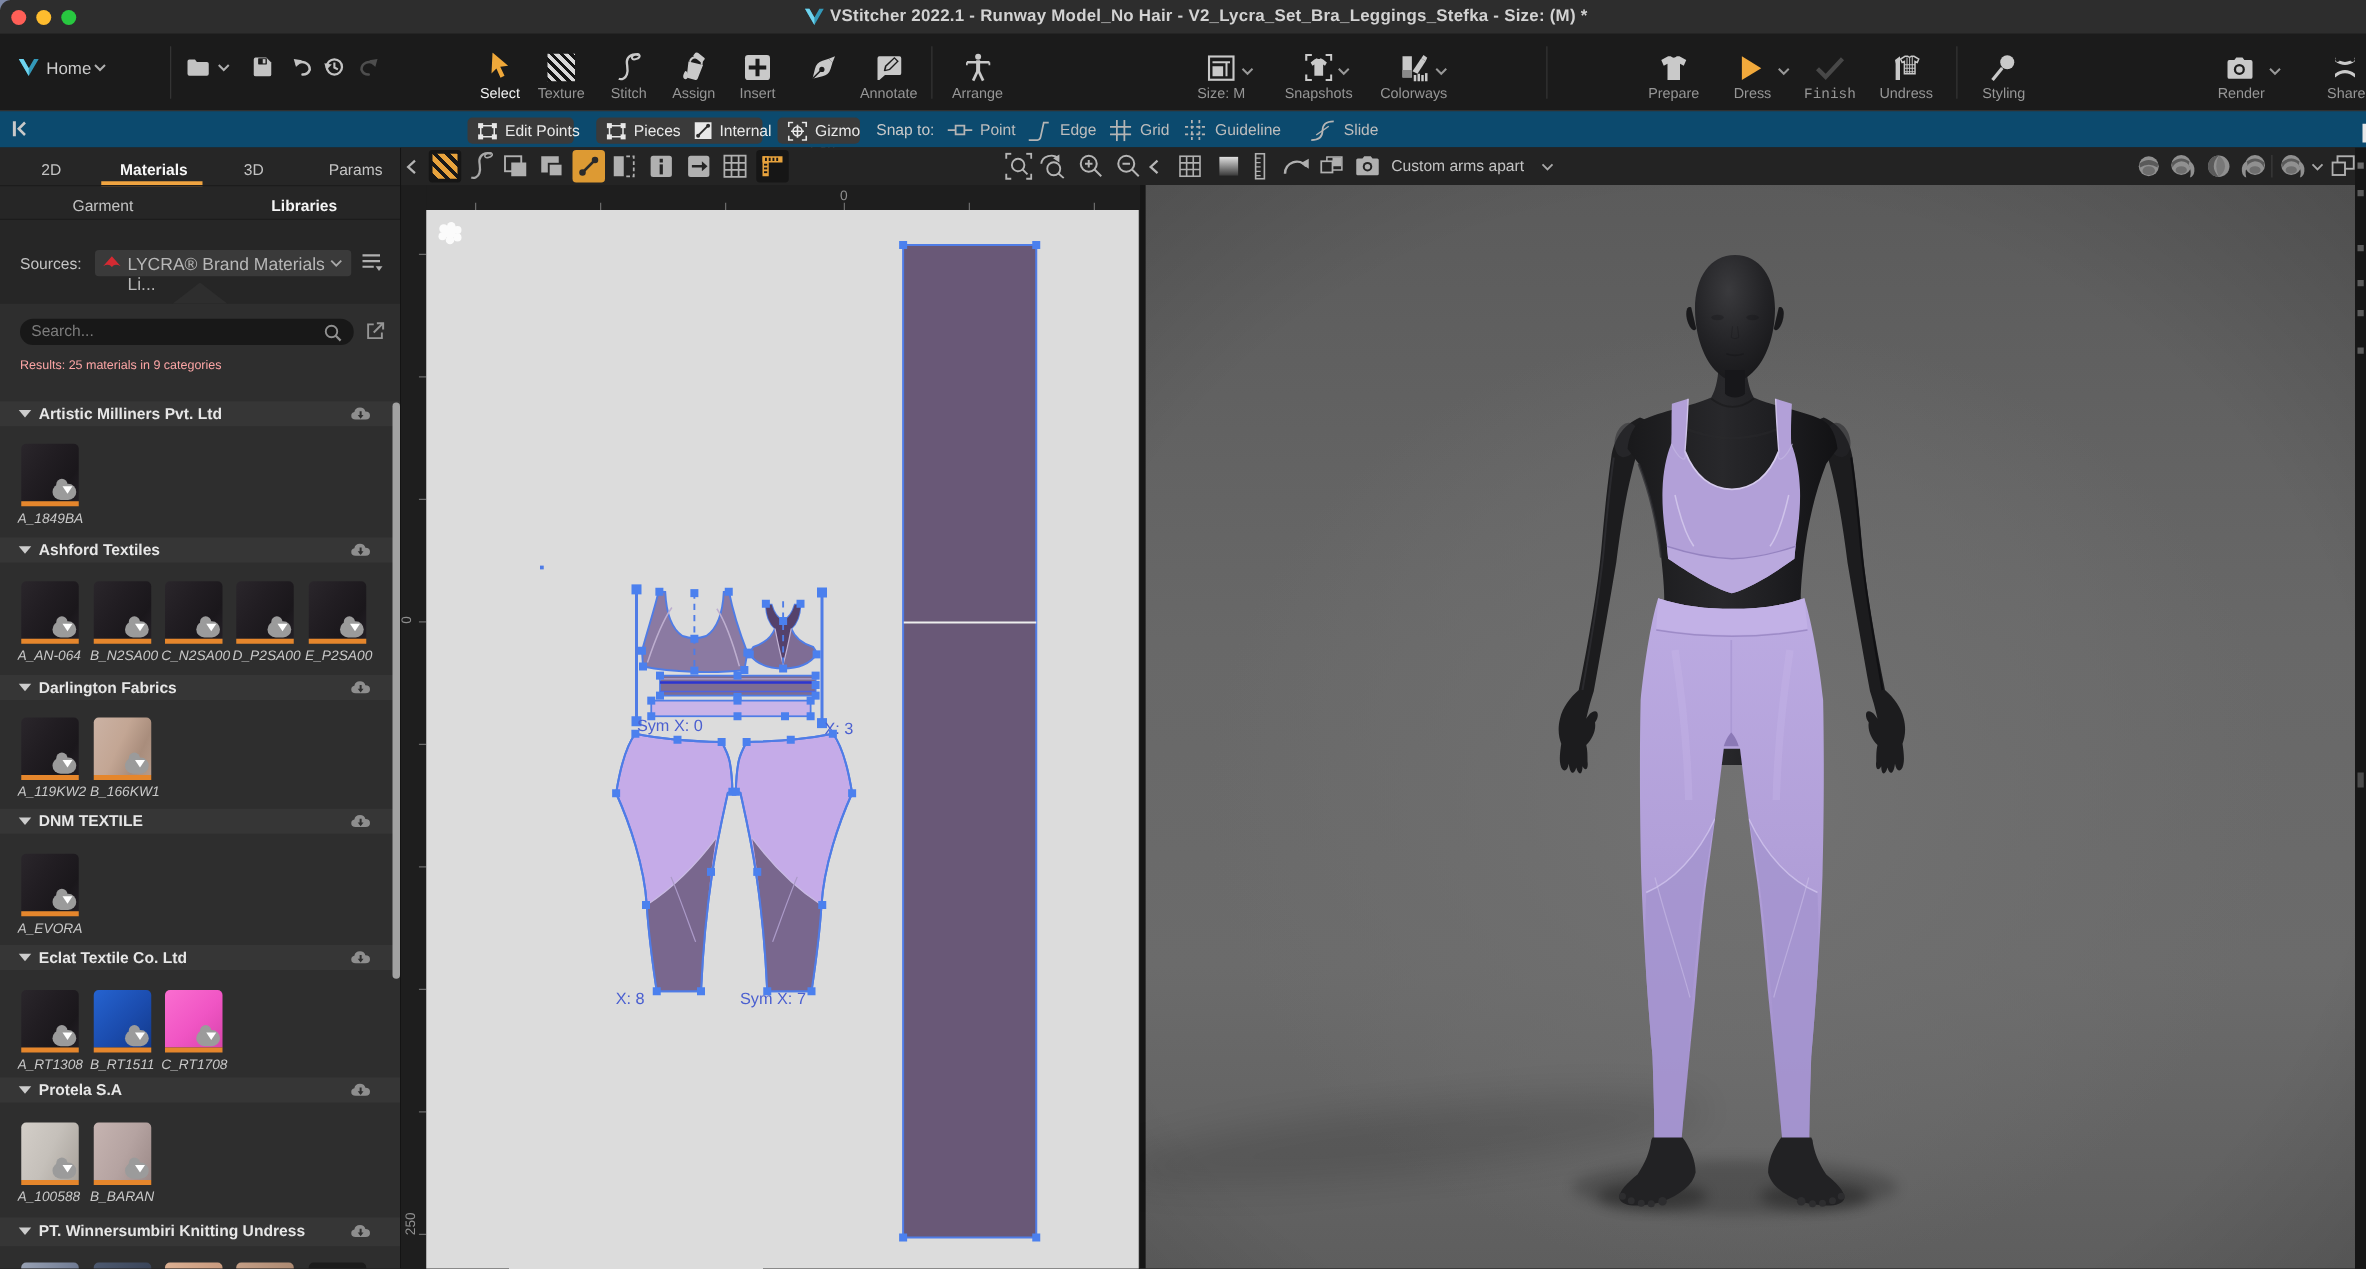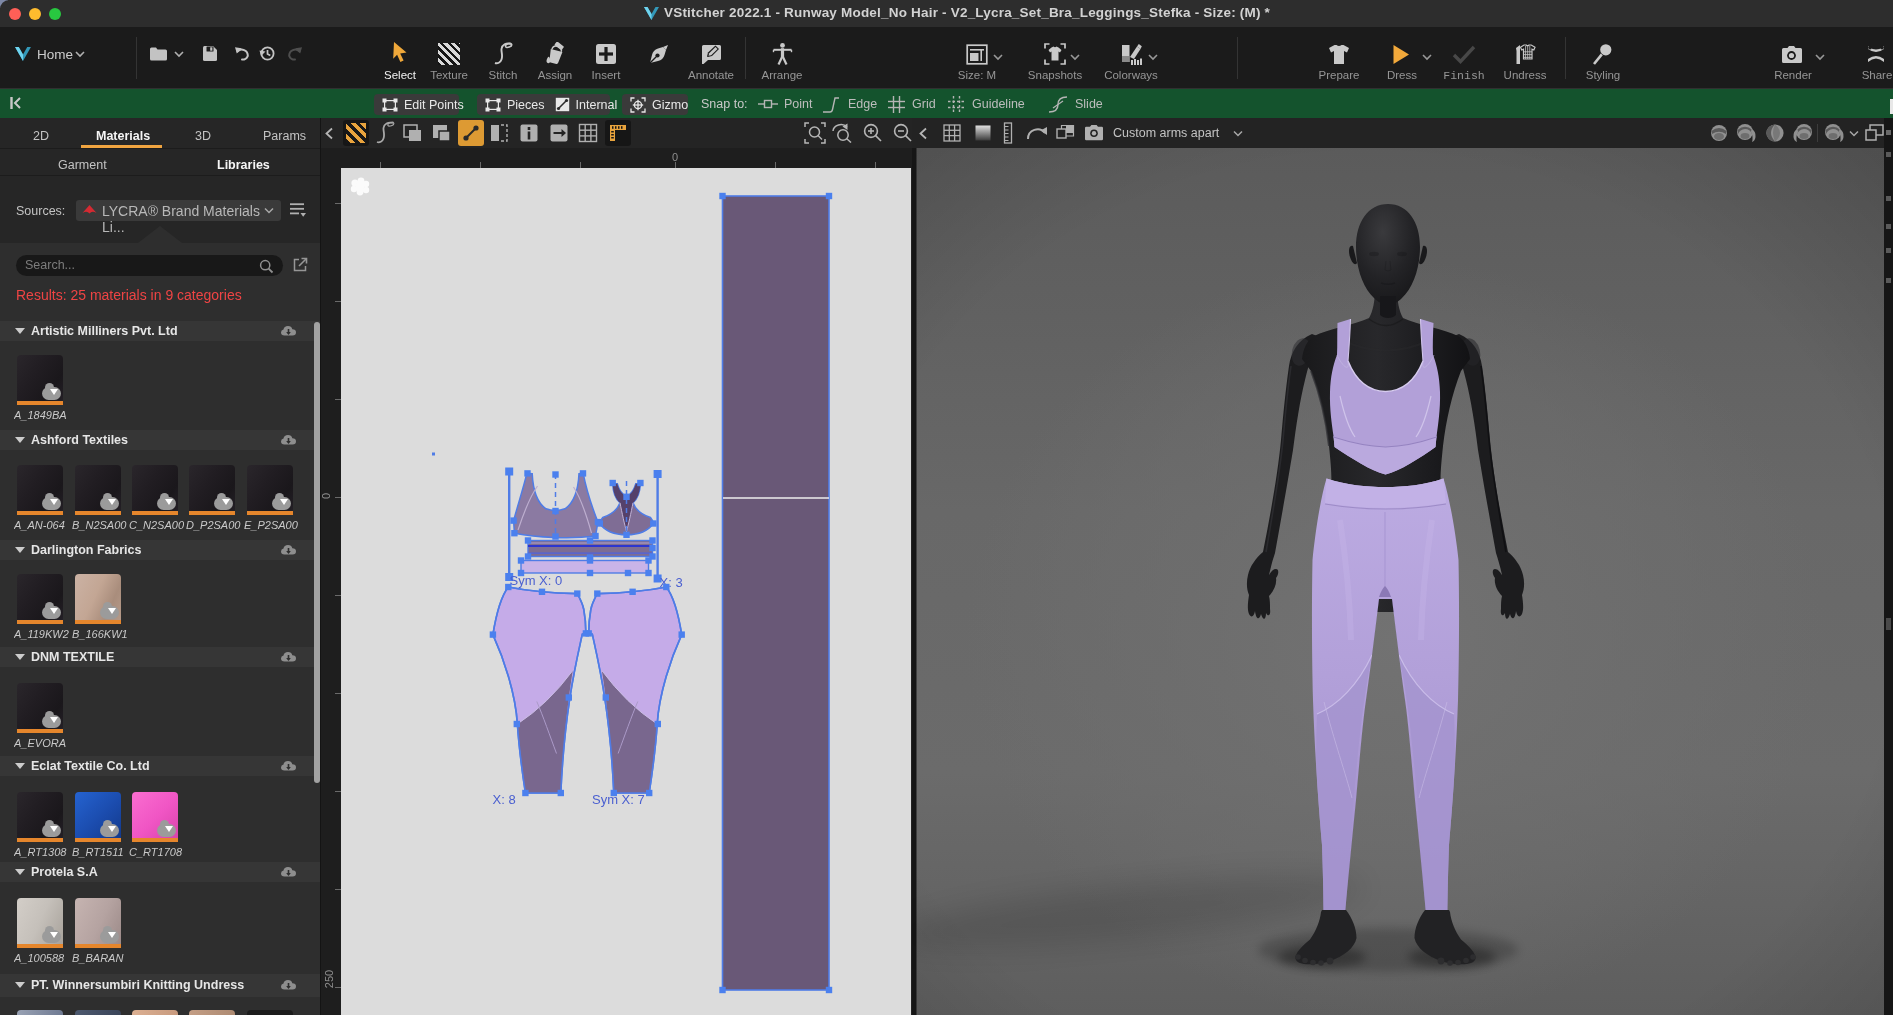--- a/index.html
+++ b/index.html
@@ -10,21 +10,21 @@
   
   #titlebar{left:0;top:0;width:1893px;height:27px;background:#2d2d2d;}
   .tl{width:12px;height:12px;border-radius:50%;top:8px;}
   #title-text{top:5px;left:664px;font-size:13.5px;font-weight:bold;color:#d2d2d2;letter-spacing:0.2px;}
   
   #toolbar{left:0;top:27px;width:1893px;height:61px;background:#1b1b1b;}
   .ticon{position:absolute;top:15px;height:24px;display:flex;align-items:center;justify-content:center;}
   .tlabel{position:absolute;top:42px;width:100px;text-align:center;font-size:11.5px;color:#969696;}
   .tsep{position:absolute;top:10px;width:1px;height:42px;background:#343434;}
   
-  #snaprow{left:0;top:88px;width:1893px;height:30px;background:#14532d;border-top:1px solid #303030;}
+  #snaprow{left:0;top:88px;width:1893px;height:30px;background:#0c4a6e;border-top:1px solid #303030;}
   .snapbtn{position:absolute;top:5px;height:21px;background:#3a3a3a;border-radius:4px;display:flex;align-items:center;color:#e8e8e8;font-size:12.5px;padding:0 8px;white-space:nowrap;}
   .snapbtn svg{flex:0 0 auto;}
   .snaplbl{position:absolute;top:8px;font-size:12.5px;color:#bdbdbd;}
   
   #leftpanel{left:0;top:118px;width:321px;height:897px;background:#262626;overflow:hidden;}
   .lptab{position:absolute;top:11px;font-size:12.5px;color:#c3c3c3;}
   .cathdr{position:absolute;left:0;width:321px;height:20px;background:#363636;}
   .cathdr .tri{position:absolute;left:15px;top:7px;width:0;height:0;border-left:5px solid transparent;border-right:5px solid transparent;border-top:6px solid #cccccc;}
   .cathdr .nm{position:absolute;left:31px;top:3px;font-size:12.5px;font-weight:bold;color:#e6e6e6;white-space:nowrap;}
   .thumb{position:absolute;width:46px;height:50px;}
@@ -428,21 +428,21 @@
       <svg class="abs" style="left:243px;top:3.5px;" width="15" height="15" viewBox="0 0 15 15">
           <circle cx="6.2" cy="6.2" r="4.6" fill="none" stroke="#909090" stroke-width="1.5"></circle>
           <line x1="9.6" y1="9.6" x2="13.5" y2="13.5" stroke="#909090" stroke-width="1.8"></line>
         </svg>
     </div>
     <svg class="abs" style="left:292px;top:139px;" width="16" height="16" viewBox="0 0 16 16">
         <path d="M7,2.5 L2.5,2.5 L2.5,13.5 L13.5,13.5 L13.5,9" fill="none" stroke="#969696" stroke-width="1.5"></path>
         <line x1="7" y1="9" x2="14" y2="2" stroke="#969696" stroke-width="1.6"></line>
         <polyline points="9.5,1.5 14.5,1.5 14.5,6.5" fill="none" stroke="#969696" stroke-width="1.6"></polyline>
       </svg>
-    <div class="abs" style="left:16px;top:169px;font-size:14px;color:#ef4444;">Results: 25 materials in 9 categories</div>
+    <div class="abs" style="left:16px;top:169px;font-size:10px;color:#fca5a5;">Results: 25 materials in 9 categories</div>
 
     <div class="cathdr" style="top:203px;">
         <div class="tri"></div>
         <div class="nm">Artistic Milliners Pvt. Ltd</div>
         <svg class="abs" style="left:280px;top:4px;" width="17" height="12" viewBox="0 0 17 12">
           <path d="M4.5,10.5 Q1,10.5 1,7.5 Q1,5 3.5,4.6 Q4,1 8,1 Q11.5,1 12.3,4.2 Q16,4.2 16,7.3 Q16,10.5 12.5,10.5 Z" fill="#8e8e8e"></path>
           <g stroke="#2e2e2e" stroke-width="1.6">
             <line x1="8.5" y1="4" x2="8.5" y2="8.6"></line>
           </g>
           <polygon points="6.2,7 10.8,7 8.5,10" fill="#2e2e2e"></polygon>

